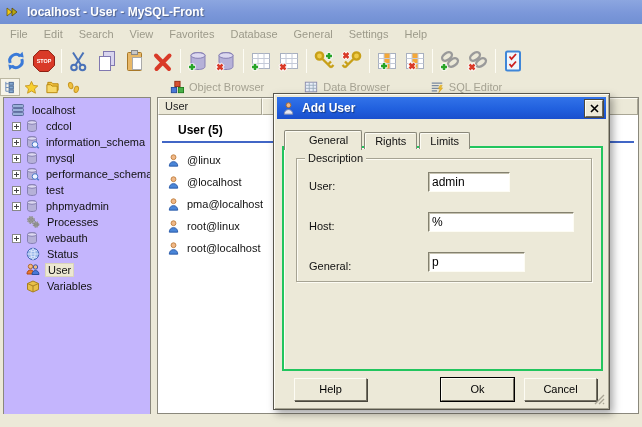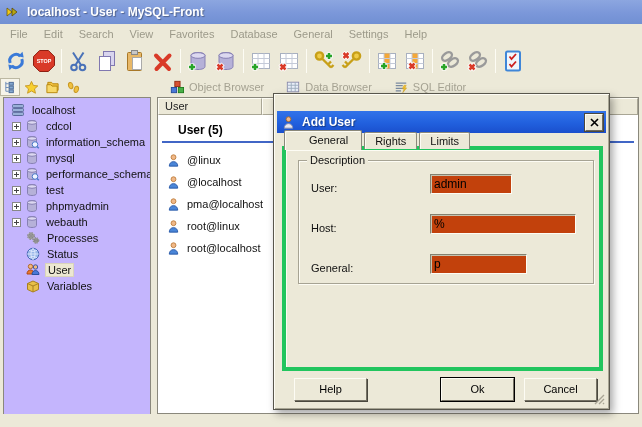--- a/index.html
+++ b/index.html
@@ -23,21 +23,21 @@
     display:flex; align-items:center; padding-left:2px; }
   .tbtn { width:28px; height:28px; display:flex; align-items:center; justify-content:center; }
   .tbtn svg { width:24px; height:24px; }
   .tsep { width:1px; height:24px; background:#c9c5b0; border-right:1px solid #fdfcf4; margin:0 3px; }
 
   
   .subbar { position:absolute; left:0; top:78px; width:642px; height:18px; background:#ece9d8; display:flex; align-items:center; }
   .mini { width:20px; height:18px; display:flex; align-items:center; justify-content:center; margin-right:1px; }
   .mini svg { width:15px; height:15px; }
   .mini.pressed { background:#f7f5ea; border:1px solid #bcb8a2; }
-  .viewtabs { display:flex; margin-left:86px; }
+  .viewtabs { display:flex; margin-left:86px;gap:18px; }
   .viewtab { display:flex; align-items:center; font-size:11px; color:#a5a292; margin-right:22px; }
   .viewtab svg { width:14px; height:14px; margin-right:5px; }
 
   
   .tree-panel { position:absolute; left:3px; top:97px; width:148px; height:366px; background:#c4b5fd;
     border:1px solid #8a887c; padding-top:4px; overflow:hidden; }
   .trow { display:flex; align-items:center; height:16px; font-size:11px; color:#111; }
   .texp { width:9px; height:9px; border:1px solid #888; background:#fff; margin-left:8px; margin-right:3px;
     position:relative; flex:none; }
   .texp::before, .texp::after { content:""; position:absolute; background:#444; }
@@ -61,45 +61,45 @@
   .group-line { height:2px; background:#4166c6; margin:4px 4px 6px 4px; }
   .lrow { display:flex; align-items:center; height:22px; font-size:11px; color:#111; padding-left:8px; }
   .lrow svg { width:15px; height:15px; margin-right:6px; }
 
   
   .dialog { position:absolute; left:273px; top:93px; width:337px; height:317px; background:#ece9d8;
     border:1px solid #58564c;
     box-shadow:inset 1px 1px 0 #fdfcf4, inset -1px -1px 0 #a9a695, 3px 4px 8px rgba(0,0,0,.35); }
   .dlg-titlebar { position:absolute; left:3px; top:3px; right:3px; height:22px;
     background:linear-gradient(180deg,#3273e9 0%,#2160de 55%,#1a4fcd 100%);
-    display:flex; align-items:center; padding:0 3px 0 4px;margin-top:14px; }
+    display:flex; align-items:center; padding:0 3px 0 4px; }
   .dlg-titlebar svg { width:15px; height:15px; }
   .dlg-title { color:#fff; font-weight:bold; font-size:12px; margin-left:6px; flex:1;
     text-shadow:1px 1px 1px rgba(0,0,0,.4); }
   .dlg-close { width:18px; height:17px; background:#ece9d8; border:1px solid;
     border-color:#fdfcf4 #6d6a5e #6d6a5e #fdfcf4; box-shadow:0 0 0 1px #4a483e;
     display:flex; align-items:center; justify-content:center; }
   .dlg-close svg { width:9px; height:9px; }
 
   .dlg-tabs { position:absolute; left:10px; top:36px; display:flex; align-items:flex-end; z-index:3; }
   .dtab { height:17px; background:#ece9d8; border:1px solid #8a887a; border-bottom:none;
     border-radius:2px 2px 0 0; box-shadow:inset 1px 1px 0 #fdfcf4;
     font-size:11px; color:#111; padding:2px 10px 0 10px; margin-right:2px; }
   .dtab.active { height:20px; padding:3px 13px 0 24px; margin-bottom:-1px; background:#ece9d8; }
   .dlg-panel { position:absolute; left:8px; top:52px; width:321px; height:225px;
-    border:4px solid #22c55e; box-shadow:inset 1px 1px 0 #fdfcf4; background:#ece9d8; }
+    border:2px solid #22c55e; box-shadow:inset 1px 1px 0 #fdfcf4; background:#ece9d8; }
 
   .groupbox { position:absolute; left:12px; top:10px; width:296px; height:124px;
     border:1px solid #a6a393; box-shadow:inset 1px 1px 0 #fdfcf4, 1px 1px 0 #fdfcf4; }
   .groupbox-label { position:absolute; left:8px; top:-7px; background:#ece9d8; font-size:11px;
     color:#111; padding:0 3px; }
   .frow { position:absolute; left:12px; display:flex; align-items:flex-end; }
   .flabel { font-size:11px; color:#111; width:119px; }
   .finput { height:20px; border:1px solid; border-color:#84816f #fdfcf4 #fdfcf4 #84816f;
-    box-shadow:inset 1px 1px 0 #c5c2b0; background:#c2410c; font-size:12px; color:#000; padding:0 3px; }
+    box-shadow:inset 1px 1px 0 #c5c2b0; background:#ffffff; font-size:12px; color:#000; padding:0 3px; }
 
   .dlg-btn { position:absolute; height:23px; width:73px; background:#ece9d8; border:1px solid;
     border-color:#fdfcf4 #757264 #757264 #fdfcf4; box-shadow:1px 1px 0 #4a483e;
     font-size:11px; color:#000; text-align:center; line-height:21px; }
   .dlg-btn.default { box-shadow:0 0 0 1px #000; }
   .grip { position:absolute; right:4px; bottom:4px; width:12px; height:12px; }
 
   .statusgap { position:absolute; left:0; top:414px; width:642px; height:13px; background:#ece9d8; }
 </style>
 </head>
@@ -385,40 +385,40 @@
     </div>
     <div class="trow">
       <span class="texp"></span>
       <span class="tico"><svg viewBox="0 0 16 16">
         <path d="M3.5 4.5c0-1.2 2-2 4.5-2s4.5.8 4.5 2v7c0 1.2-2 2-4.5 2s-4.5-.8-4.5-2z" fill="#b6b1d8" stroke="#8780b4"></path>
         <ellipse cx="8" cy="4.5" rx="4.5" ry="1.8" fill="#dcd8f0" stroke="#8780b4"></ellipse>
           </svg></span>
       <span class="tlabel">phpmyadmin</span>
     </div>
     <div class="trow">
-      <span class="texp"></span>
-      <span class="tico"><svg viewBox="0 0 16 16">
-        <path d="M3.5 4.5c0-1.2 2-2 4.5-2s4.5.8 4.5 2v7c0 1.2-2 2-4.5 2s-4.5-.8-4.5-2z" fill="#b6b1d8" stroke="#8780b4"></path>
-        <ellipse cx="8" cy="4.5" rx="4.5" ry="1.8" fill="#dcd8f0" stroke="#8780b4"></ellipse>
-          </svg></span>
-      <span class="tlabel">webauth</span>
-    </div>
-    <div class="trow">
       <span class="tspacer"></span>
       <span class="tico"><svg viewBox="0 0 16 16">
             <g fill="#c0c0c0" stroke="#787878">
         <circle cx="6" cy="6" r="3.4" stroke-dasharray="1.5 1.2"></circle>
               <circle cx="6" cy="6" r="2.2"></circle>
               <circle cx="6" cy="6" r="0.9" fill="#fff"></circle>
         <circle cx="11" cy="10.5" r="2.8" stroke-dasharray="1.3 1"></circle>
               <circle cx="11" cy="10.5" r="1.7"></circle>
               <circle cx="11" cy="10.5" r="0.7" fill="#fff"></circle>
             </g>
           </svg></span>
       <span class="tlabel">Processes</span>
+    </div>
+    <div class="trow">
+      <span class="texp"></span>
+      <span class="tico"><svg viewBox="0 0 16 16">
+        <path d="M3.5 4.5c0-1.2 2-2 4.5-2s4.5.8 4.5 2v7c0 1.2-2 2-4.5 2s-4.5-.8-4.5-2z" fill="#b6b1d8" stroke="#8780b4"></path>
+        <ellipse cx="8" cy="4.5" rx="4.5" ry="1.8" fill="#dcd8f0" stroke="#8780b4"></ellipse>
+          </svg></span>
+      <span class="tlabel">webauth</span>
     </div>
     <div class="trow">
       <span class="tspacer"></span>
       <span class="tico"><svg viewBox="0 0 16 16">
         <circle cx="8" cy="8" r="5.8" fill="#9ab8e8" stroke="#4a6ab8"></circle>
         <path d="M2.2 8h11.6M8 2.2a9 9 0 0 1 0 11.6M8 2.2a9 9 0 0 0 0 11.6M4 4.4a8 8 0 0 0 8 0M4 11.6a8 8 0 0 1 8 0" stroke="#e8f0ff" fill="none" stroke-width="0.8"></path>
           </svg></span>
       <span class="tlabel">Status</span>
     </div>
     <div class="trow selected">

